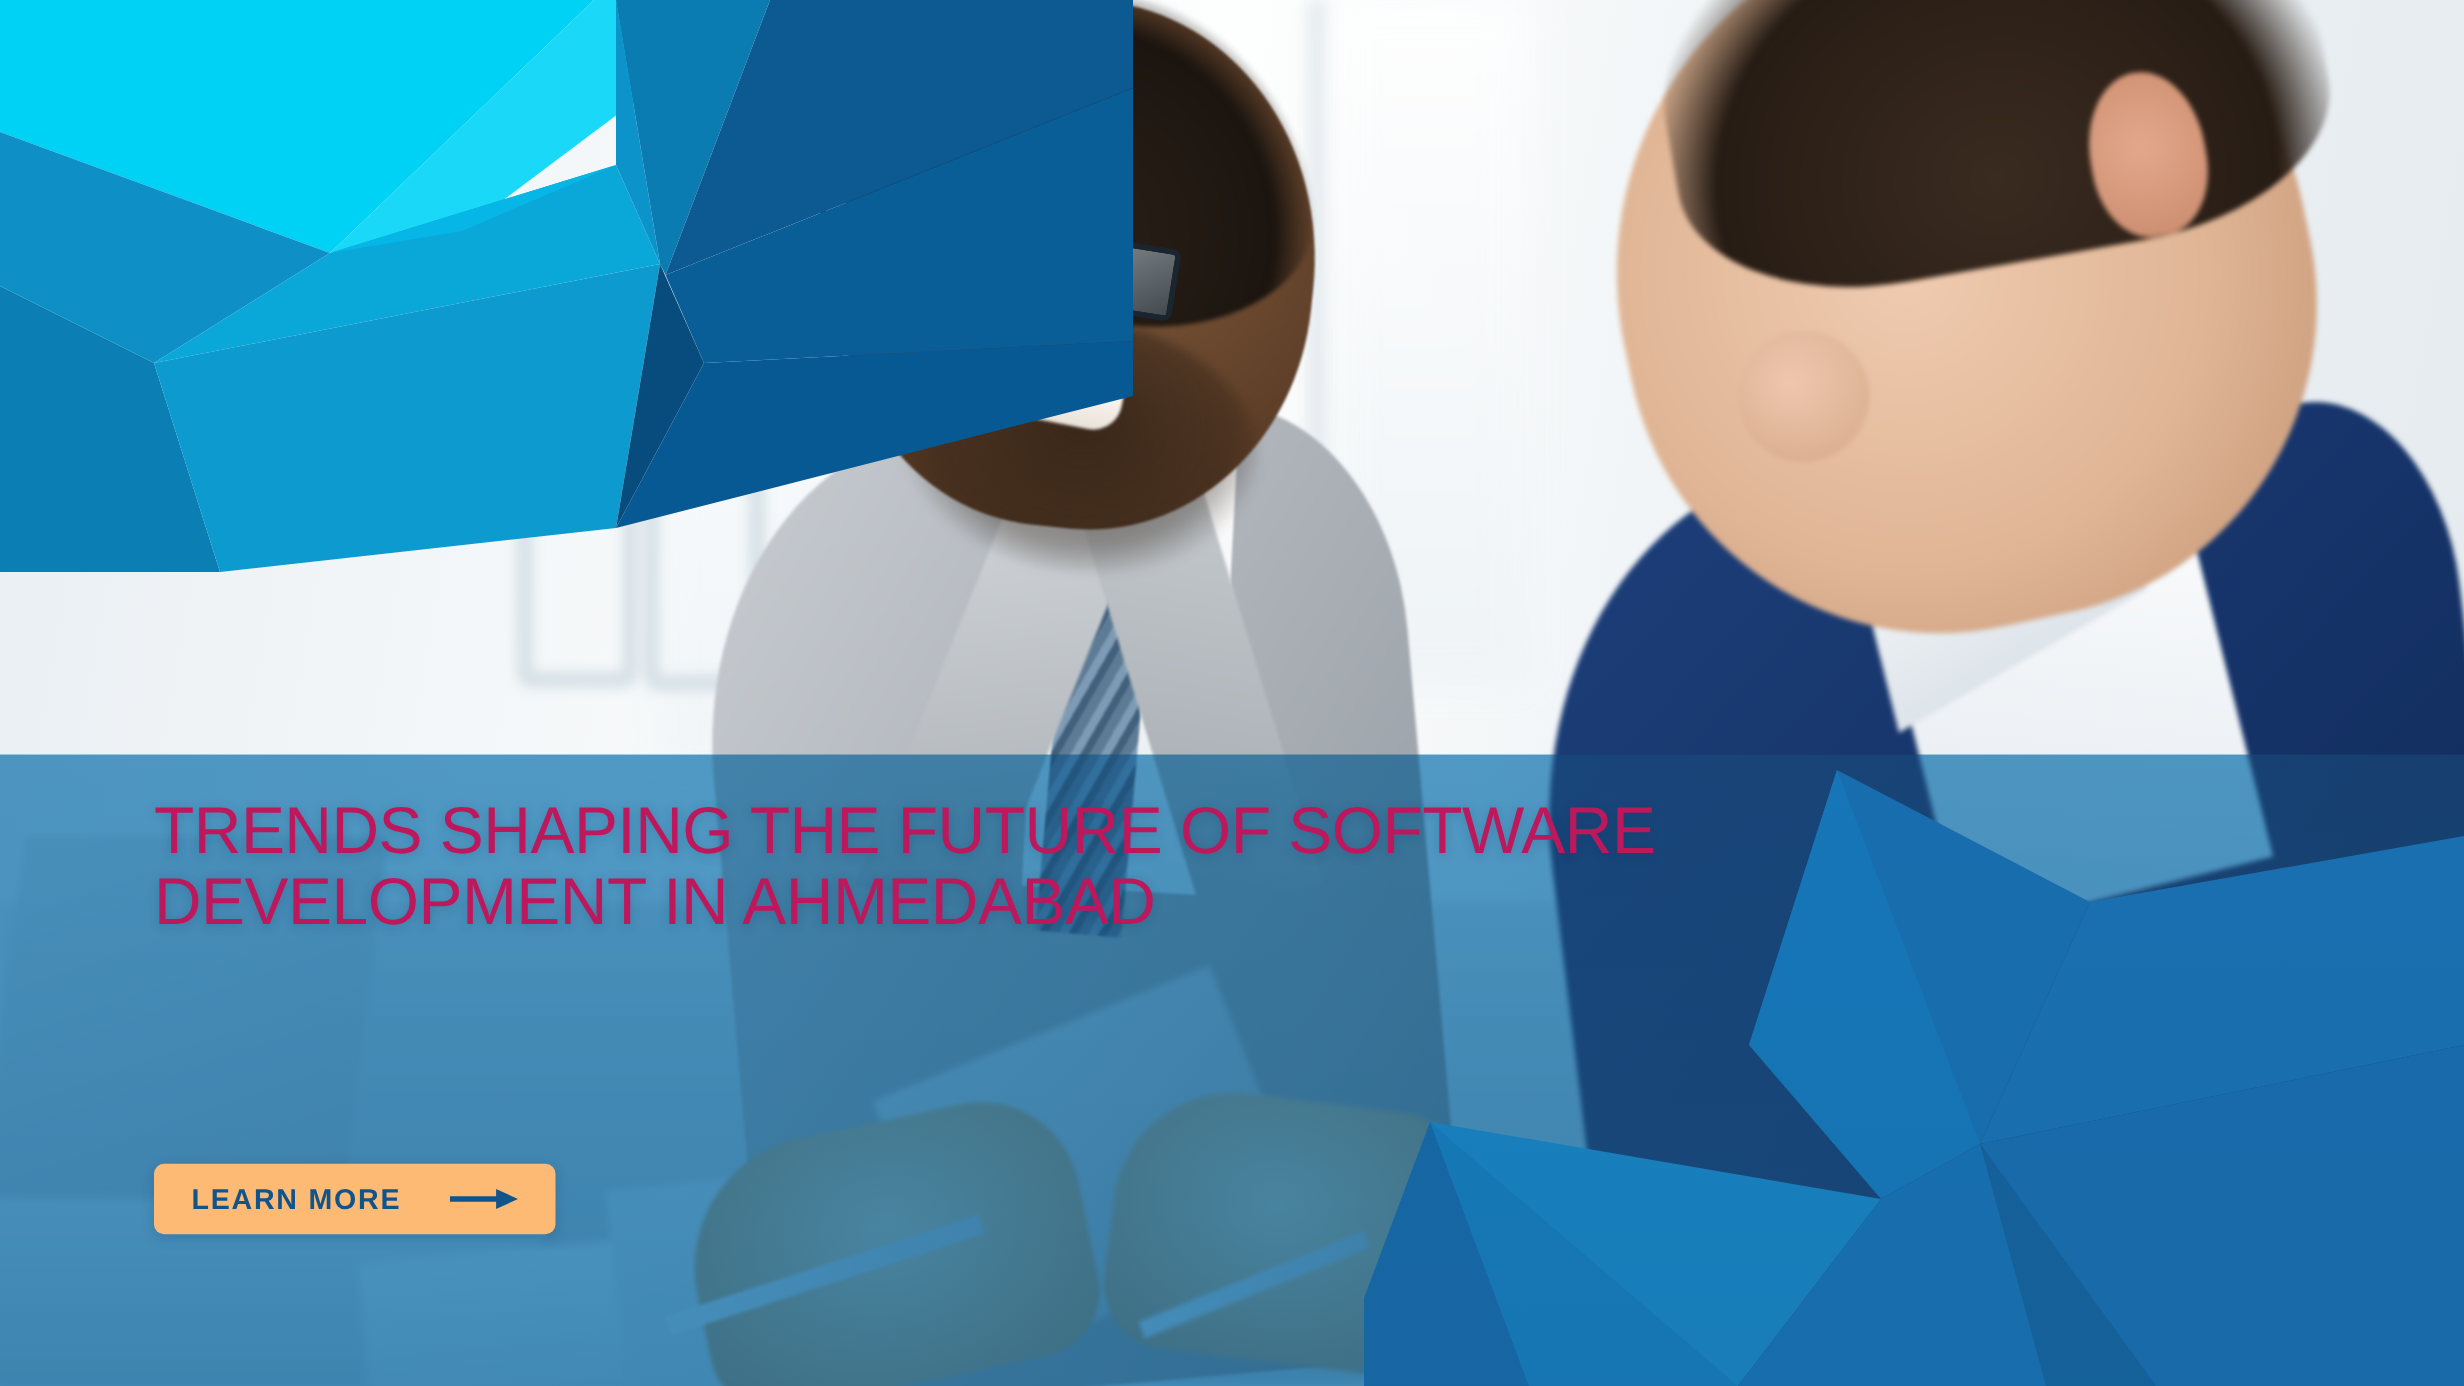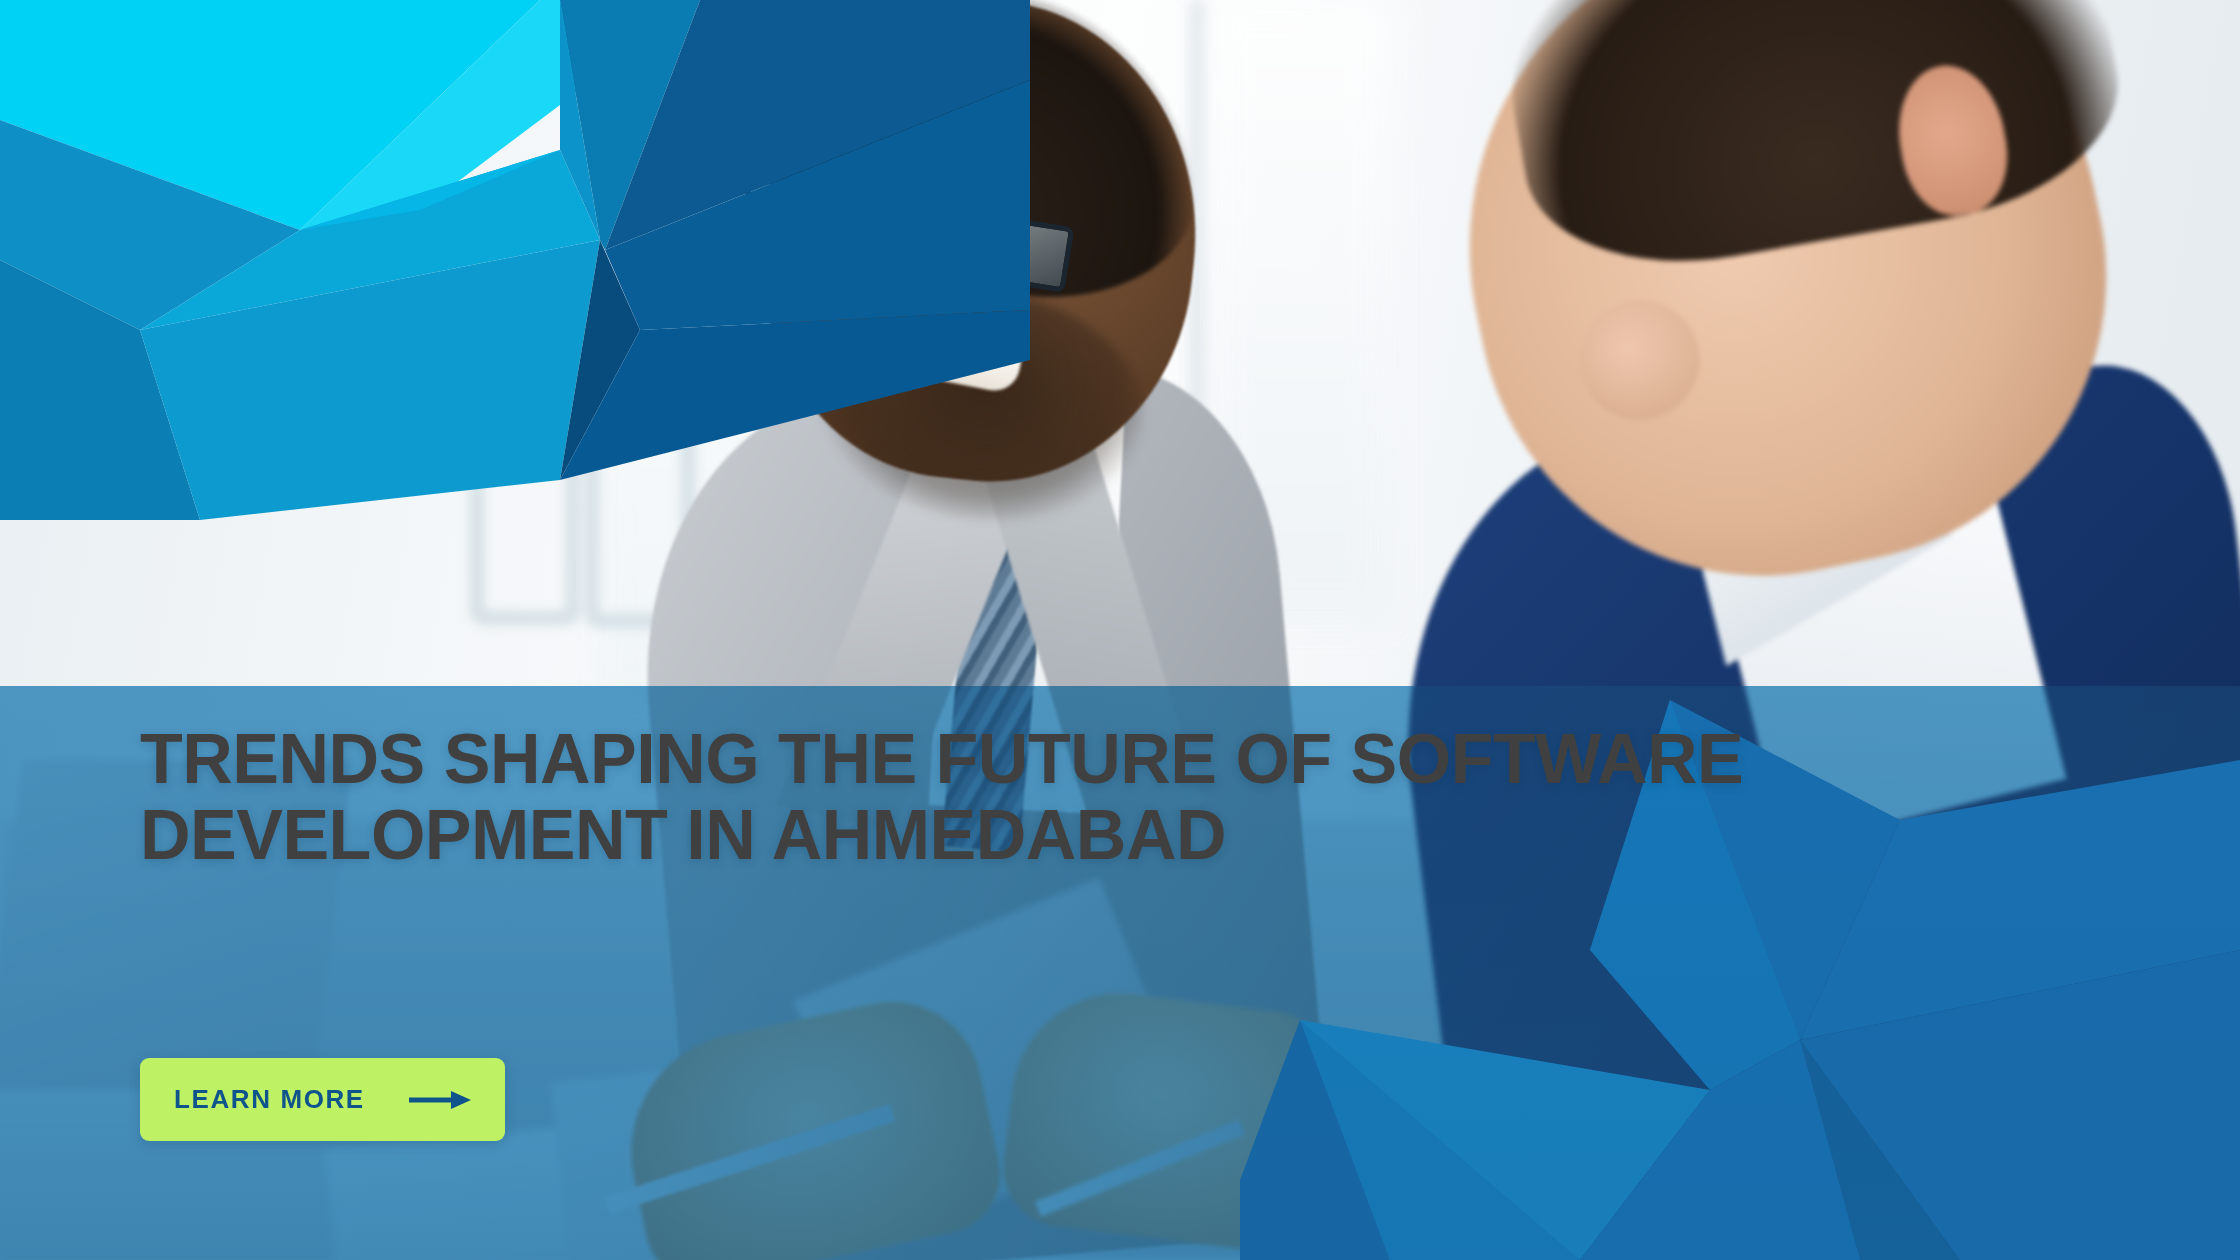--- a/index.html
+++ b/index.html
@@ -240,36 +240,36 @@
     position:absolute; left:0; right:0; bottom:0; height:574px;
     background:linear-gradient(180deg, rgba(57,140,190,.30) 0%, rgba(45,125,175,.42) 100%);
   }
 
   
   .content {
     position:absolute; left:140px; bottom:0; width:1700px; height:574px;
   }
   .headline {
     position:absolute; left:0; top:36px; width:1680px;
-    color:#404040;
-    font-size:70px;
-    font-weight:bold;
+    color:#be185d;
+    font-size:60px;
+    font-weight:normal;
     line-height:1.085;
     letter-spacing:-0.5px;
     text-transform:uppercase;
     text-shadow:0 2px 10px rgba(10,50,80,.22);
   }
   .cta {
     position:absolute; left:0; top:372px;
     display:inline-flex; align-items:center; gap:44px;
-    background:#bef264;
+    background:#fdba74;
     border:none;
     border-radius:9px;
     padding:0 34px;
-    height:83px;
+    height:64px;
     cursor:pointer;
     box-shadow:0 3px 12px rgba(8,45,75,.18);
   }
   .cta-label {
     color:#10548c;
     font-size:26px;
     font-weight:bold;
     letter-spacing:1.6px;
     text-transform:uppercase;
     white-space:nowrap;

